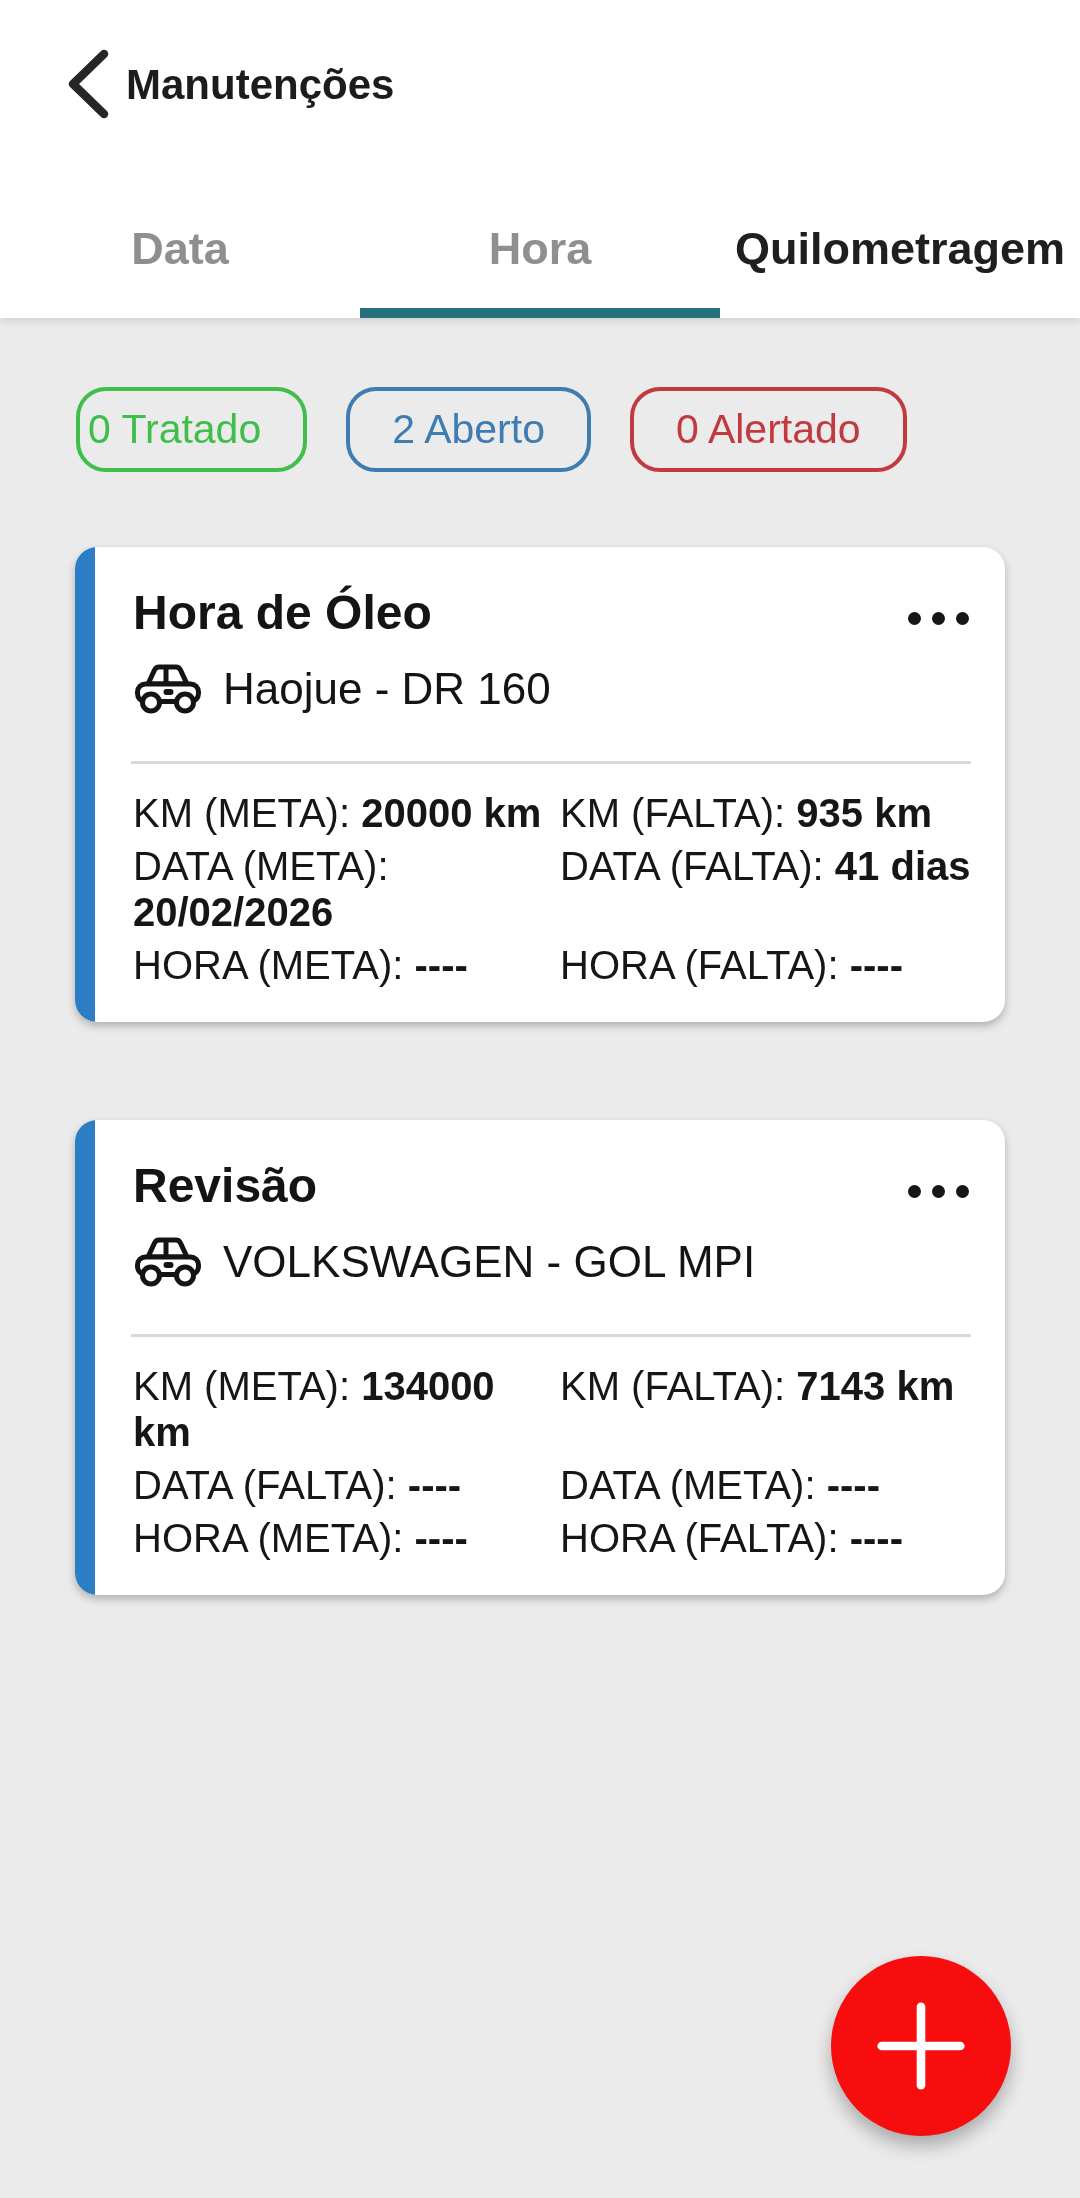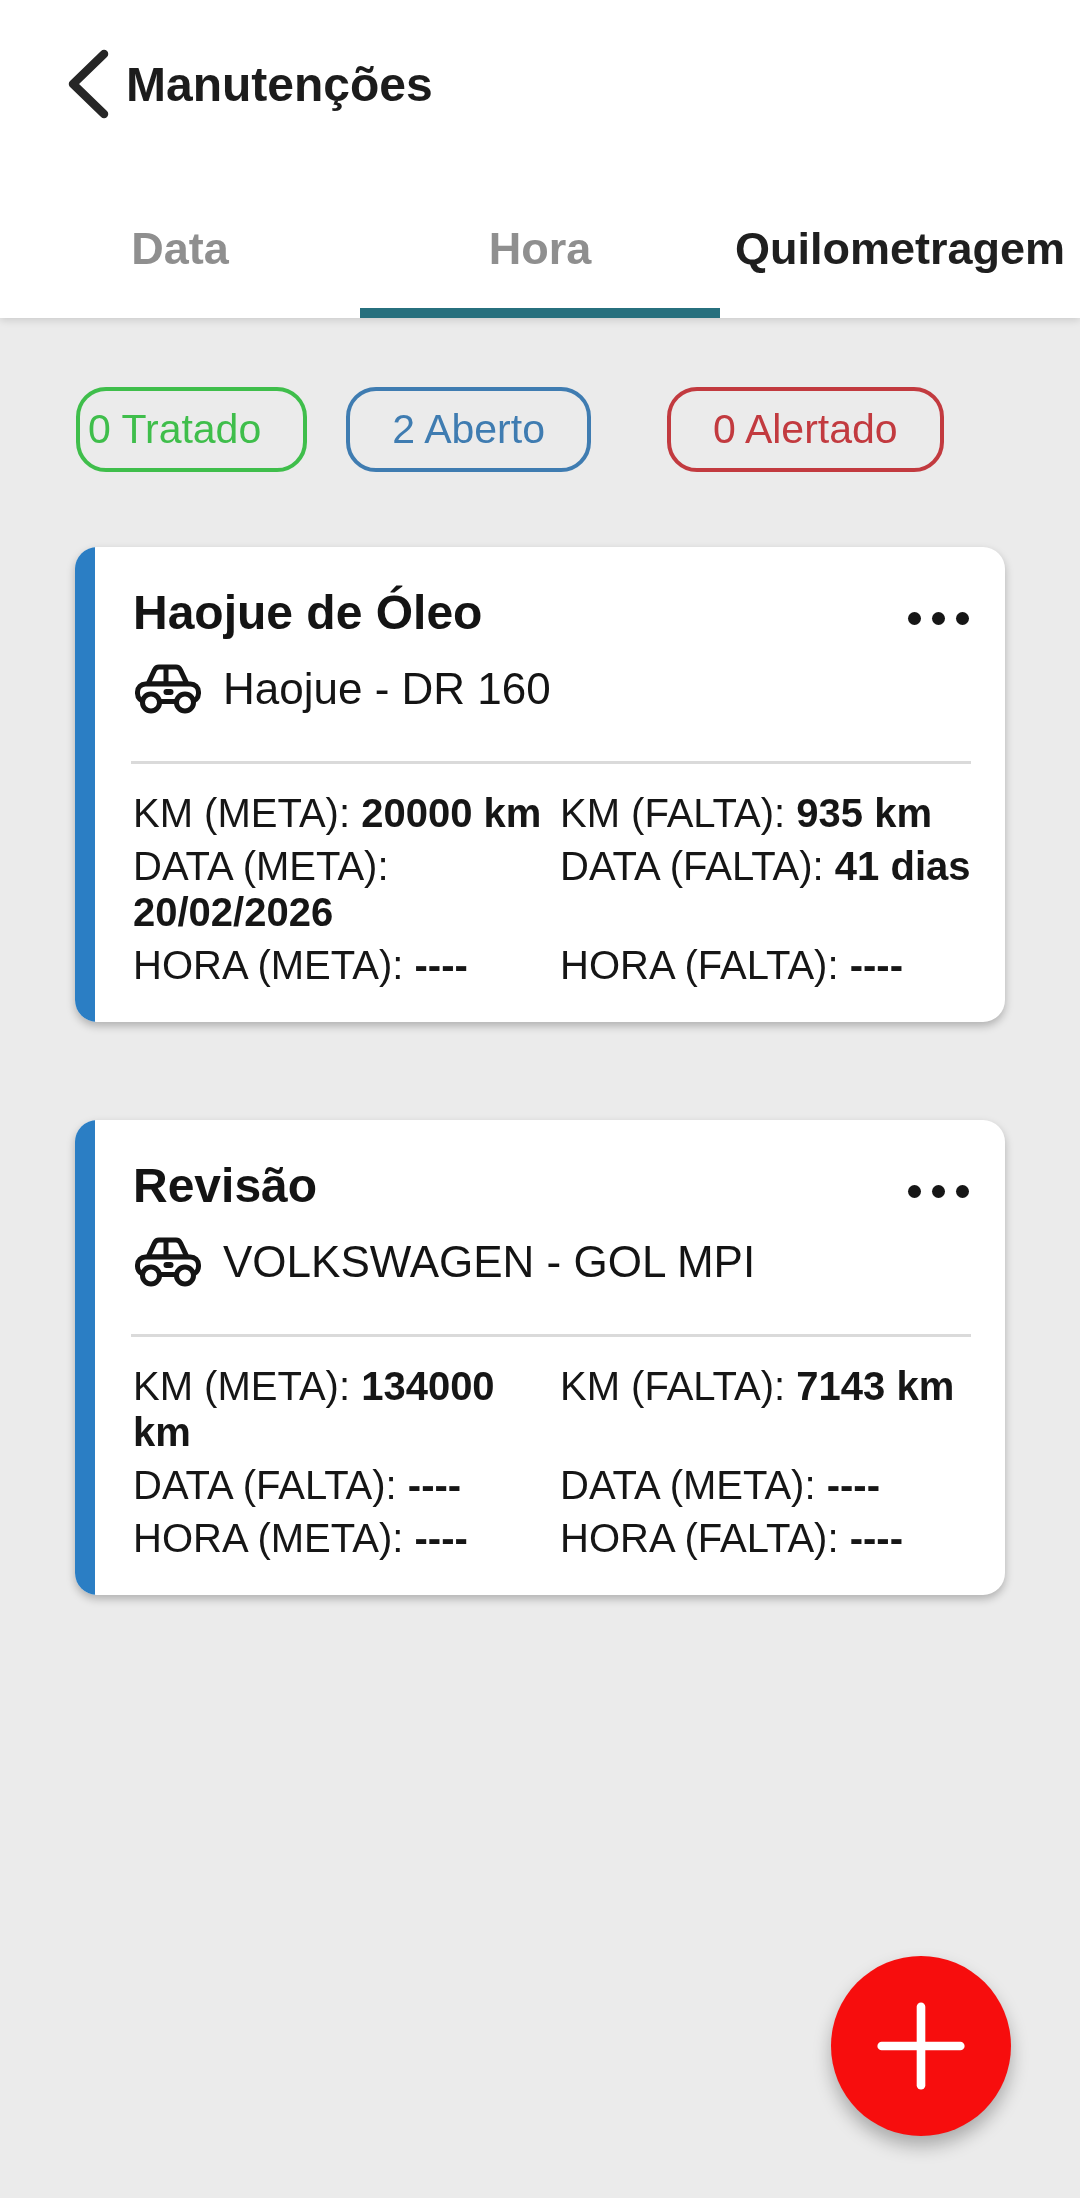--- a/index.html
+++ b/index.html
@@ -24,21 +24,21 @@
     box-shadow:0 2px 8px rgba(0,0,0,.14);
     z-index:2;
   }
   .back-btn{
     position:absolute;left:56px;top:46px;width:64px;height:76px;
     display:flex;align-items:center;justify-content:center;
     background:none;border:none;cursor:pointer;
   }
   .page-title{
     position:absolute;left:126px;top:46px;
-    font-size:48px;font-weight:700;line-height:78px;color:var(--ink);
+    font-size:42px;font-weight:700;line-height:78px;color:var(--ink);
     letter-spacing:0;
   }
   .tabs{
     position:absolute;left:0;bottom:0;width:1080px;height:108px;
     display:flex;
   }
   .tab{
     width:360px;display:flex;justify-content:center;align-items:flex-start;
     padding-top:14px;
     font-size:45px;font-weight:700;line-height:50px;color:var(--muted);
@@ -57,21 +57,21 @@
     display:flex;gap:39px;
   }
   .pill{
     height:85px;display:inline-flex;align-items:center;justify-content:center;
     padding:0 42px;border-radius:30px;background:transparent;
     font-size:41px;font-family:"Liberation Sans", sans-serif;
     border:4px solid;cursor:pointer;white-space:nowrap;
   }
   .pill.green{border-color:var(--green);color:var(--green);padding-left:8px;}
   .pill.blue{border-color:var(--blue);color:var(--blue);}
-  .pill.red{border-color:var(--red);color:var(--red);margin-left:37px;}
+  .pill.red{border-color:var(--red);color:var(--red);}
 
   
   .card{
     position:absolute;left:75px;width:930px;
     background:var(--surface);
     border-radius:22px;
     box-shadow:0 4px 8px rgba(0,0,0,.25);
     padding:38px 32px 34px 58px;
     overflow:hidden;
   }
@@ -134,21 +134,21 @@
   </div>
 </div>
 
 <div class="pills">
   <button class="pill green">0 Tratado</button>
   <button class="pill blue">2 Aberto</button>
   <button class="pill red">0 Alertado</button>
 </div>
 
 <div class="card card-1">
-  <div class="card-title">Haojue de Óleo</div>
+  <div class="card-title">Hora de Óleo</div>
   <button class="dots" aria-label="menu">
     <i></i>
       <i></i>
       <i></i>
   </button>
   <div class="vehicle-row">
     <span style="display:flex;">
       <svg width="70" height="54" viewBox="0 0 70 54">
         <g stroke="#141414" stroke-width="5" fill="#ffffff" stroke-linejoin="round" stroke-linecap="round">
           <path d="M15 22 L21.5 8 Q23 5 26 5 H43 Q46 5 47.5 8 L54 22 Z"></path>

